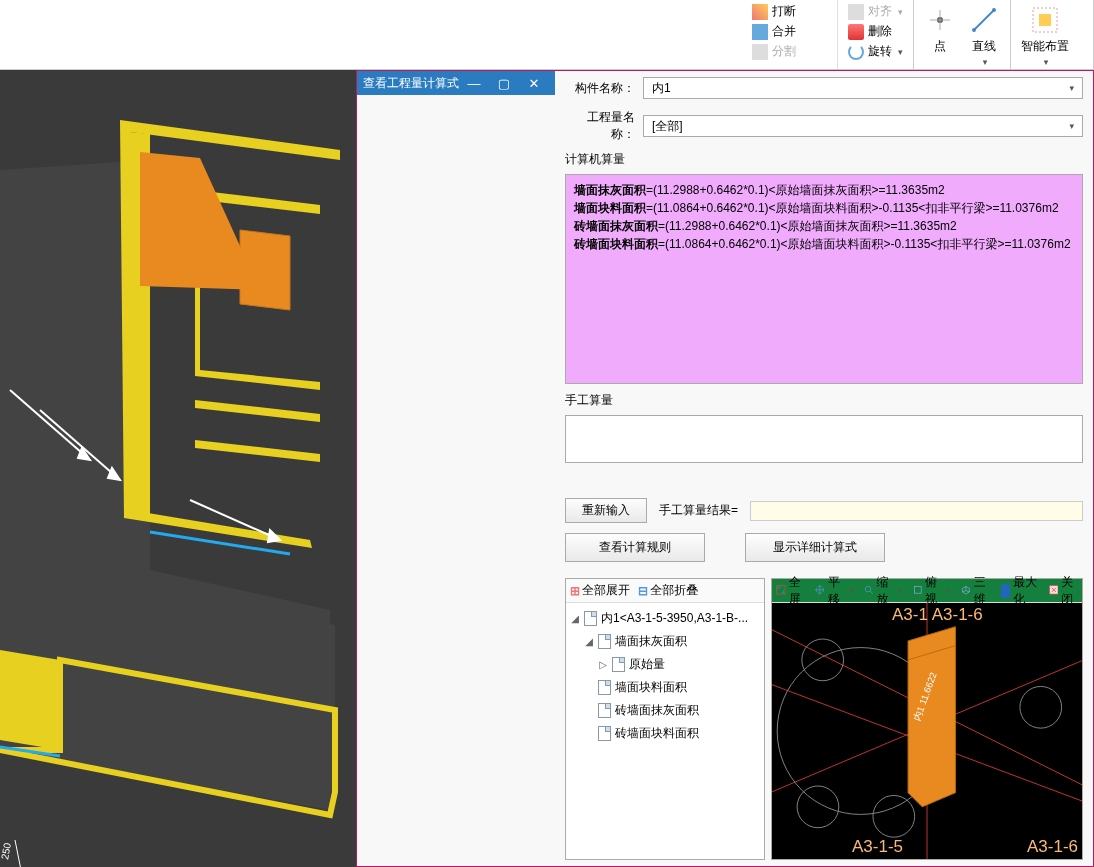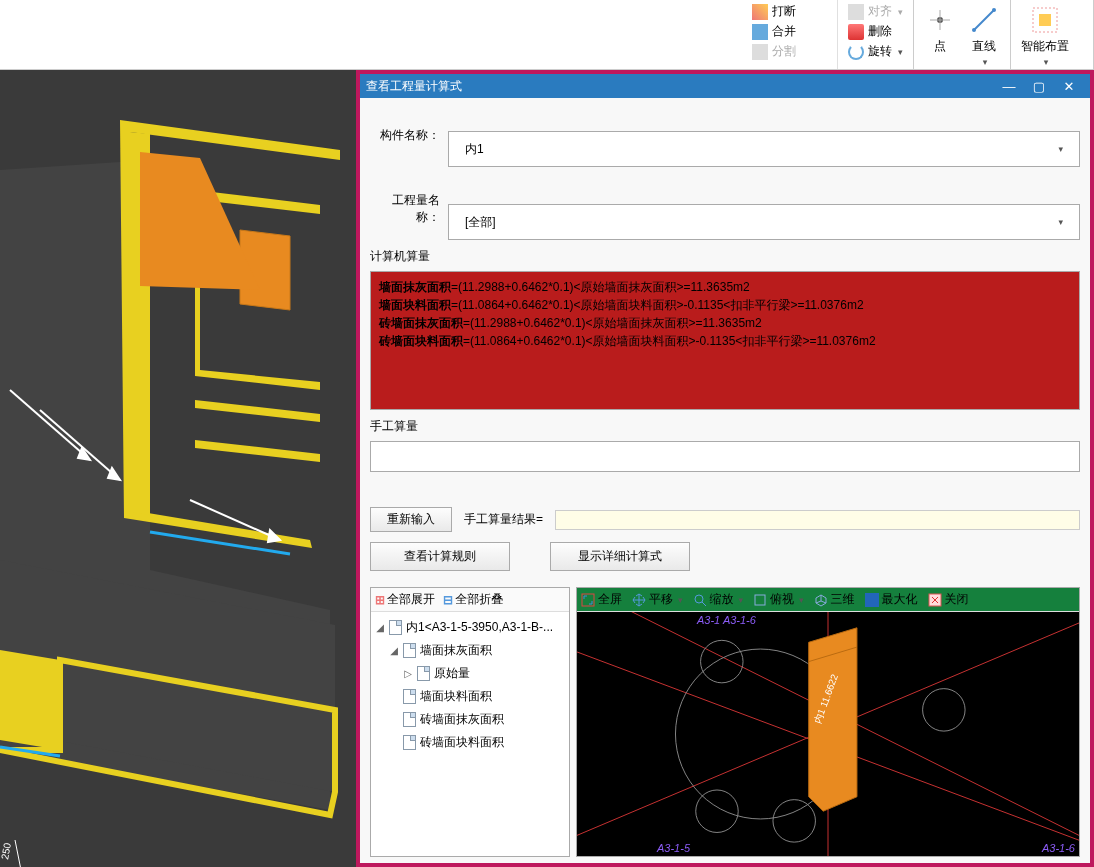--- a/index.html
+++ b/index.html
@@ -13,42 +13,42 @@
     .ribbon-btn-h { display: flex; align-items: center; gap: 4px; padding: 1px 2px; }
     .ribbon-icon { width: 16px; height: 16px; display: inline-block; }
     .ribbon-icon-lg { width: 32px; height: 32px; display: inline-block; }
     .ribbon-footer { text-align: center; color: #555; font-size: 11px; padding-top: 2px; }
     .dropdown-caret::after { content: "▾"; font-size: 9px; margin-left: 2px; color: #555; }
     
     
     .viewport-3d { position: absolute; left: 0; top: 70px; width: 356px; height: 797px; background: #3a3a3a; }
     
     
-    .dialog { position: absolute; left: 356px; top: 70px; width: 738px; height: 797px; background: #f8f8f8; border: 4px solid #be185d; display: flex; flex-direction: column; }
+    .dialog { position: absolute; left: 356px; top: 70px; width: 738px; height: 797px; background: #f8f8f8; border: 1px solid #be185d; display: flex; }
     .titlebar { background: #2a7bbf; color: #fff; height: 24px; display: flex; align-items: center; padding: 0 6px; font-size: 12px; }
     .titlebar-text { flex: 1; }
     .titlebar-btns { display: flex; }
     .titlebar-btn { width: 30px; text-align: center; font-size: 13px; }
     
     .dialog-body { padding: 6px 10px; display: flex; flex-direction: column; gap: 6px; flex: 1; overflow: hidden; }
     
     .top-form { display: flex; gap: 20px; font-size: 12px; align-items: flex-start; }
     .radio-row { display: flex; gap: 14px; align-items: center; }
     .radio-item { display: flex; align-items: center; gap: 4px; }
     .radio-dot { width: 12px; height: 12px; border-radius: 50%; border: 1px solid #888; display: inline-flex; align-items: center; justify-content: center; }
     .radio-dot.checked::after { content: ""; width: 6px; height: 6px; background: #4a90d9; border-radius: 50%; }
     
     .name-form { display: flex; flex-direction: column; gap: 10px; flex: 1; }
     .name-row { display: flex; align-items: center; gap: 8px; }
     .name-label { width: 70px; text-align: right; }
-    .select-box { flex: 1; border: 1px solid #aaa; background: #fff; height: 36px; padding: 1px 16px; display: flex; align-items: center; justify-content: space-between; font-size: 12px; margin-top: 27px; }
+    .select-box { flex: 1; border: 1px solid #aaa; background: #fff; height: 22px; padding: 1px 8px; display: flex; align-items: center; justify-content: space-between; font-size: 12px; }
     .select-caret { font-size: 9px; color: #555; }
     
     .section-label { font-size: 12px; margin-top: 2px; }
-    .calc-box { border: 1px solid #aaa; background: #b91c1c; padding: 6px 8px; font-size: 12px; line-height: 1.5; height: 210px; overflow: auto; }
+    .calc-box { border: 1px solid #aaa; background: #f0abfc; padding: 6px 8px; font-size: 12px; line-height: 1.5; height: 210px; overflow: auto; }
     .calc-line { white-space: nowrap; }
     .calc-line b { font-weight: bold; }
     
     .manual-box { border: 1px solid #aaa; background: #fff; height: 48px; }
     
     .bottom-row { display: flex; gap: 12px; align-items: center; font-size: 12px; margin-top: 29px; }
     .btn { border: 1px solid #aaa; background: linear-gradient(#fdfdfd, #e9e9e9); padding: 3px 16px; font-size: 12px; }
     .btn.active { background: #cfe4f5; border-color: #7fb2de; }
     .result-input { flex: 1; border: 1px solid #ccc; background: #fffde7; height: 20px; }
     
@@ -66,21 +66,21 @@
     .tree-icon { width: 13px; height: 15px; border: 1px solid #89a; background: #fff; display: inline-block; position: relative; }
     .tree-icon::after { content: ""; position: absolute; right: 0; top: 0; width: 4px; height: 4px; background: #cde; border-left: 1px solid #89a; border-bottom: 1px solid #89a; }
     .indent-1 { padding-left: 16px; }
     .indent-2 { padding-left: 30px; }
     
     .view3d-panel { flex: 1; border: 1px solid #aaa; display: flex; flex-direction: column; }
     .view3d-toolbar { height: 24px; background: #15803d; border-bottom: 1px solid #ddd; display: flex; align-items: center; padding: 0 4px; gap: 10px; font-size: 12px; }
     .v3tool { display: flex; align-items: center; gap: 3px; }
     .v3icon { width: 14px; height: 14px; display: inline-block; }
     .view3d-canvas { flex: 1; background: #000; position: relative; overflow: hidden; }
-    .grid-label { position: absolute; color: #8b5cf6; font-size: 11px; font-style: italic; }
+    .grid-label { position: absolute; color: #fdba74; font-size: 17px; }
   </style>
 </head>
 <body>
 
 <div class="ribbon">
   <div class="ribbon-group" style="width:96px">
     <div style="display:flex;flex-direction:column;gap:1px;flex:1">
       <div class="ribbon-btn-h">
           <span class="ribbon-icon" style="background:linear-gradient(45deg,#e77,#fc5)"></span>
           <span>打断</span>

